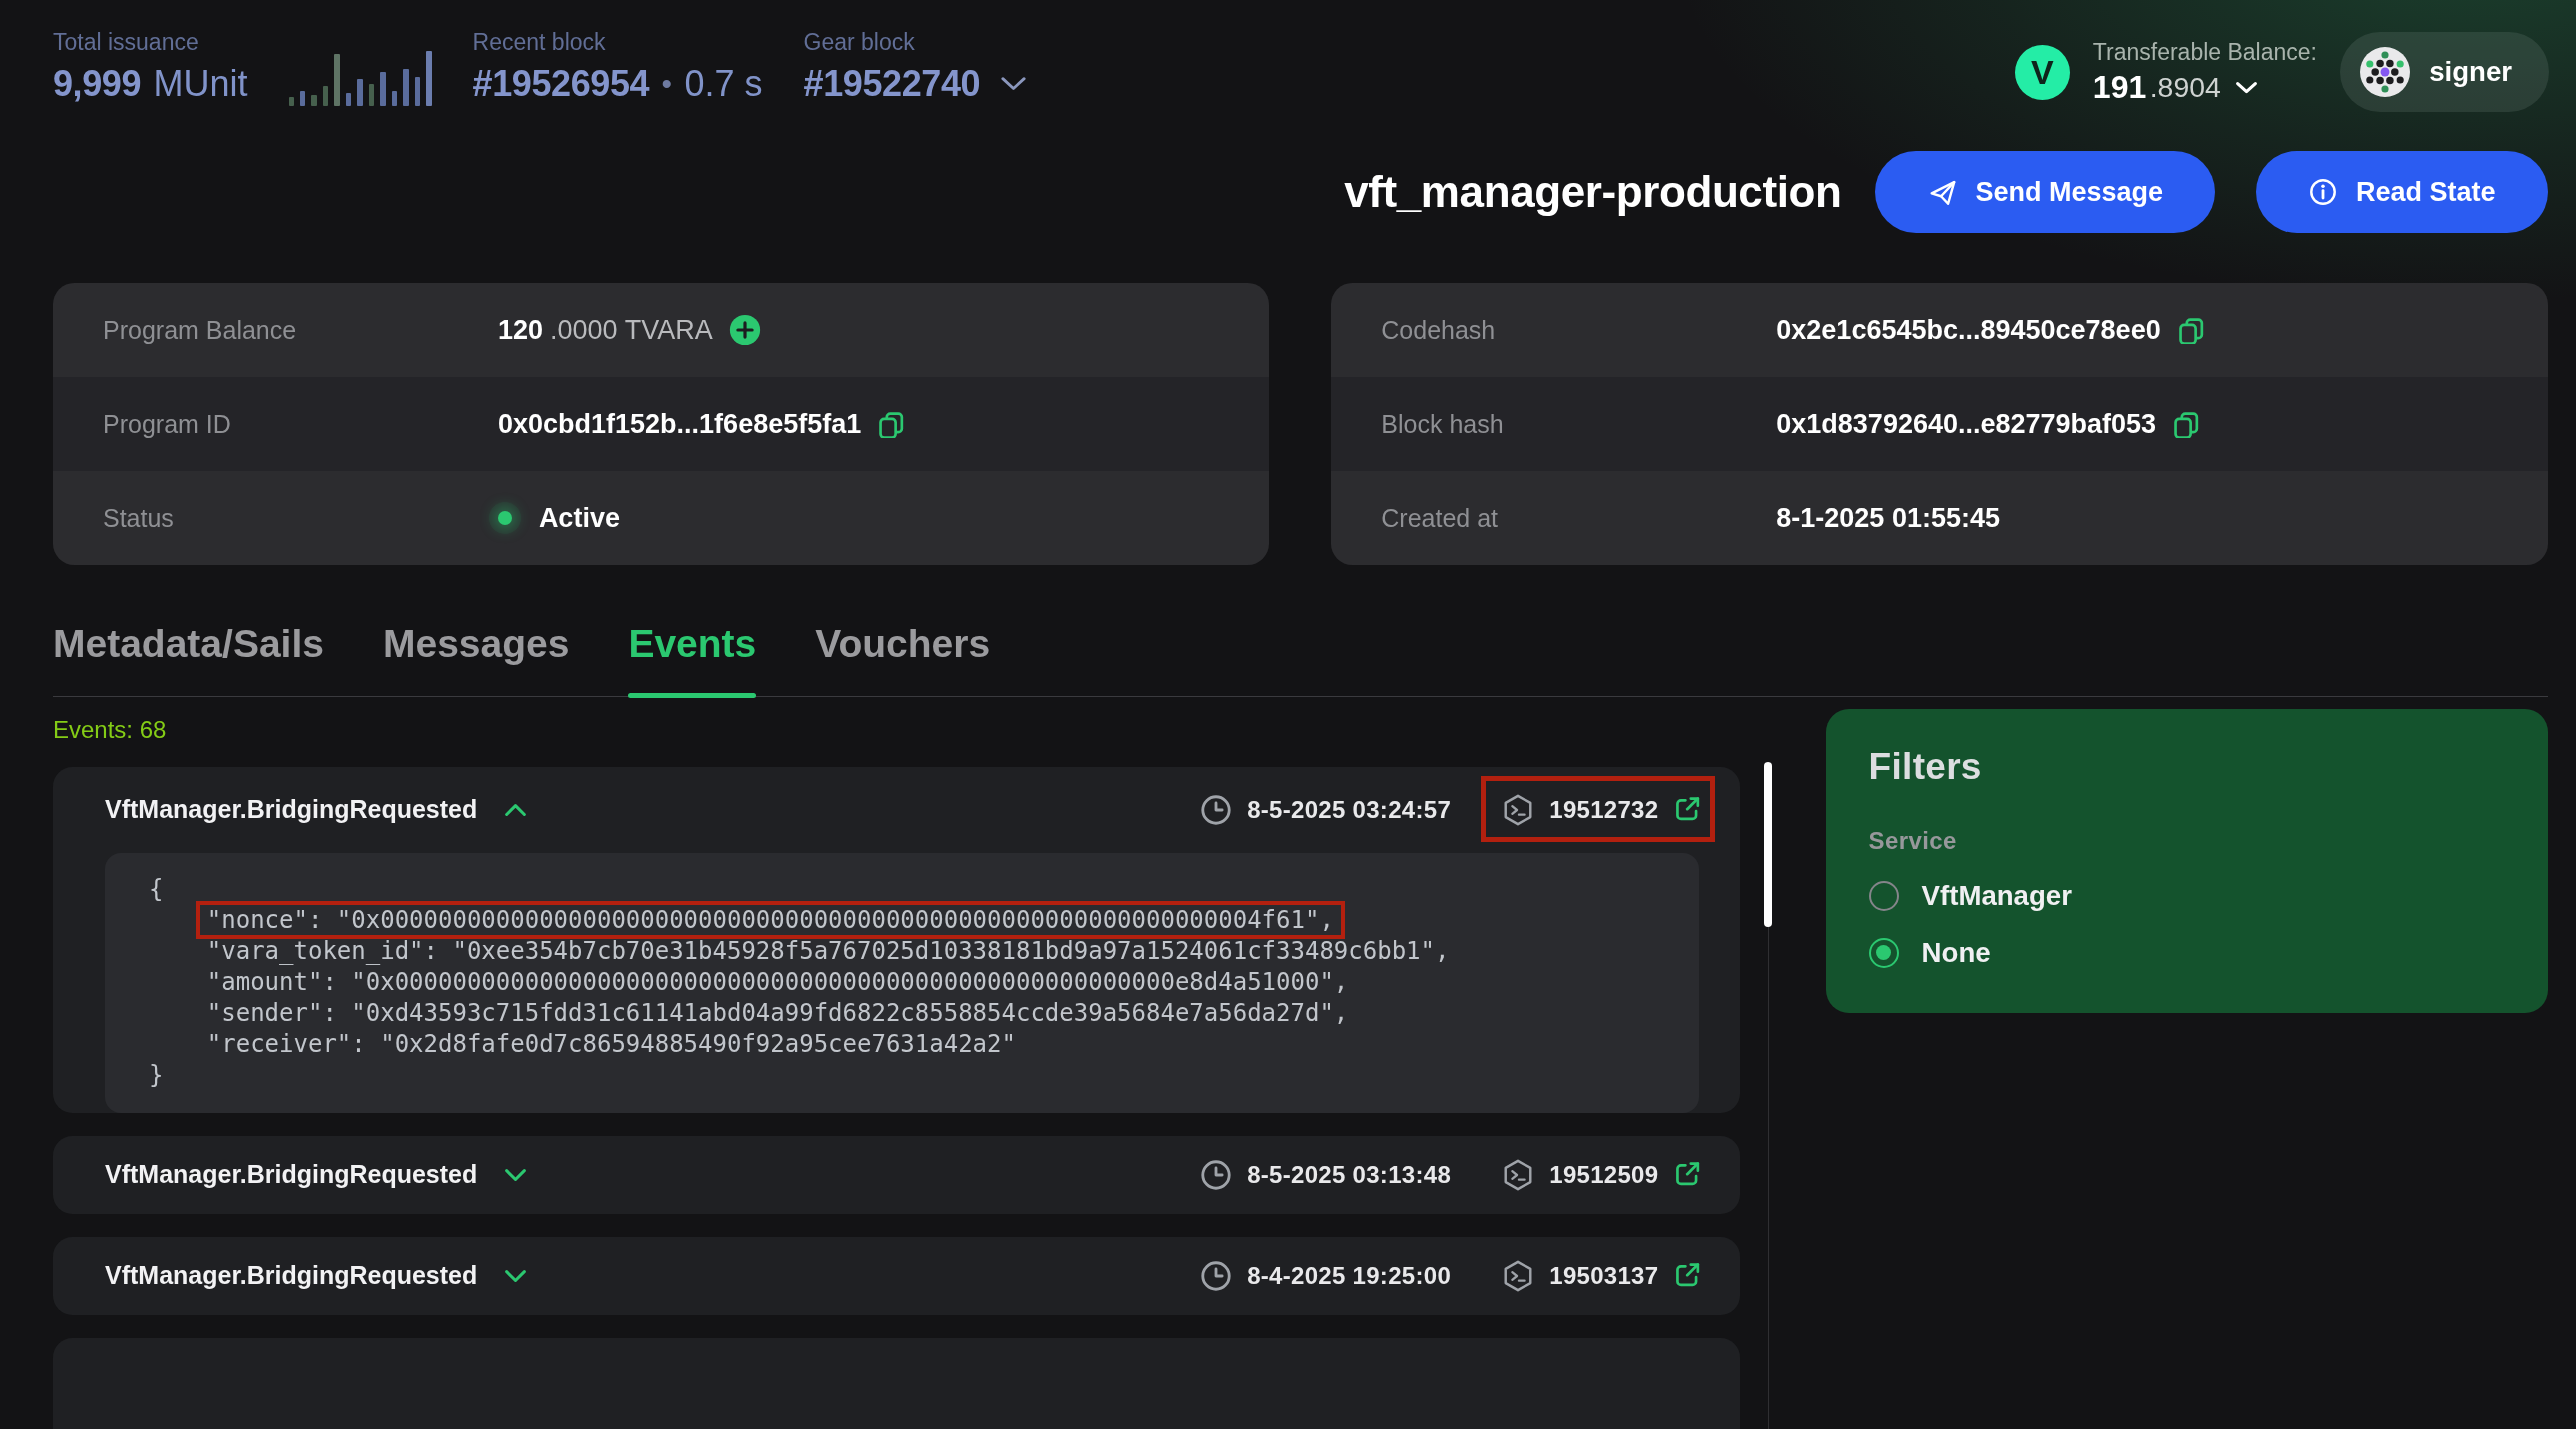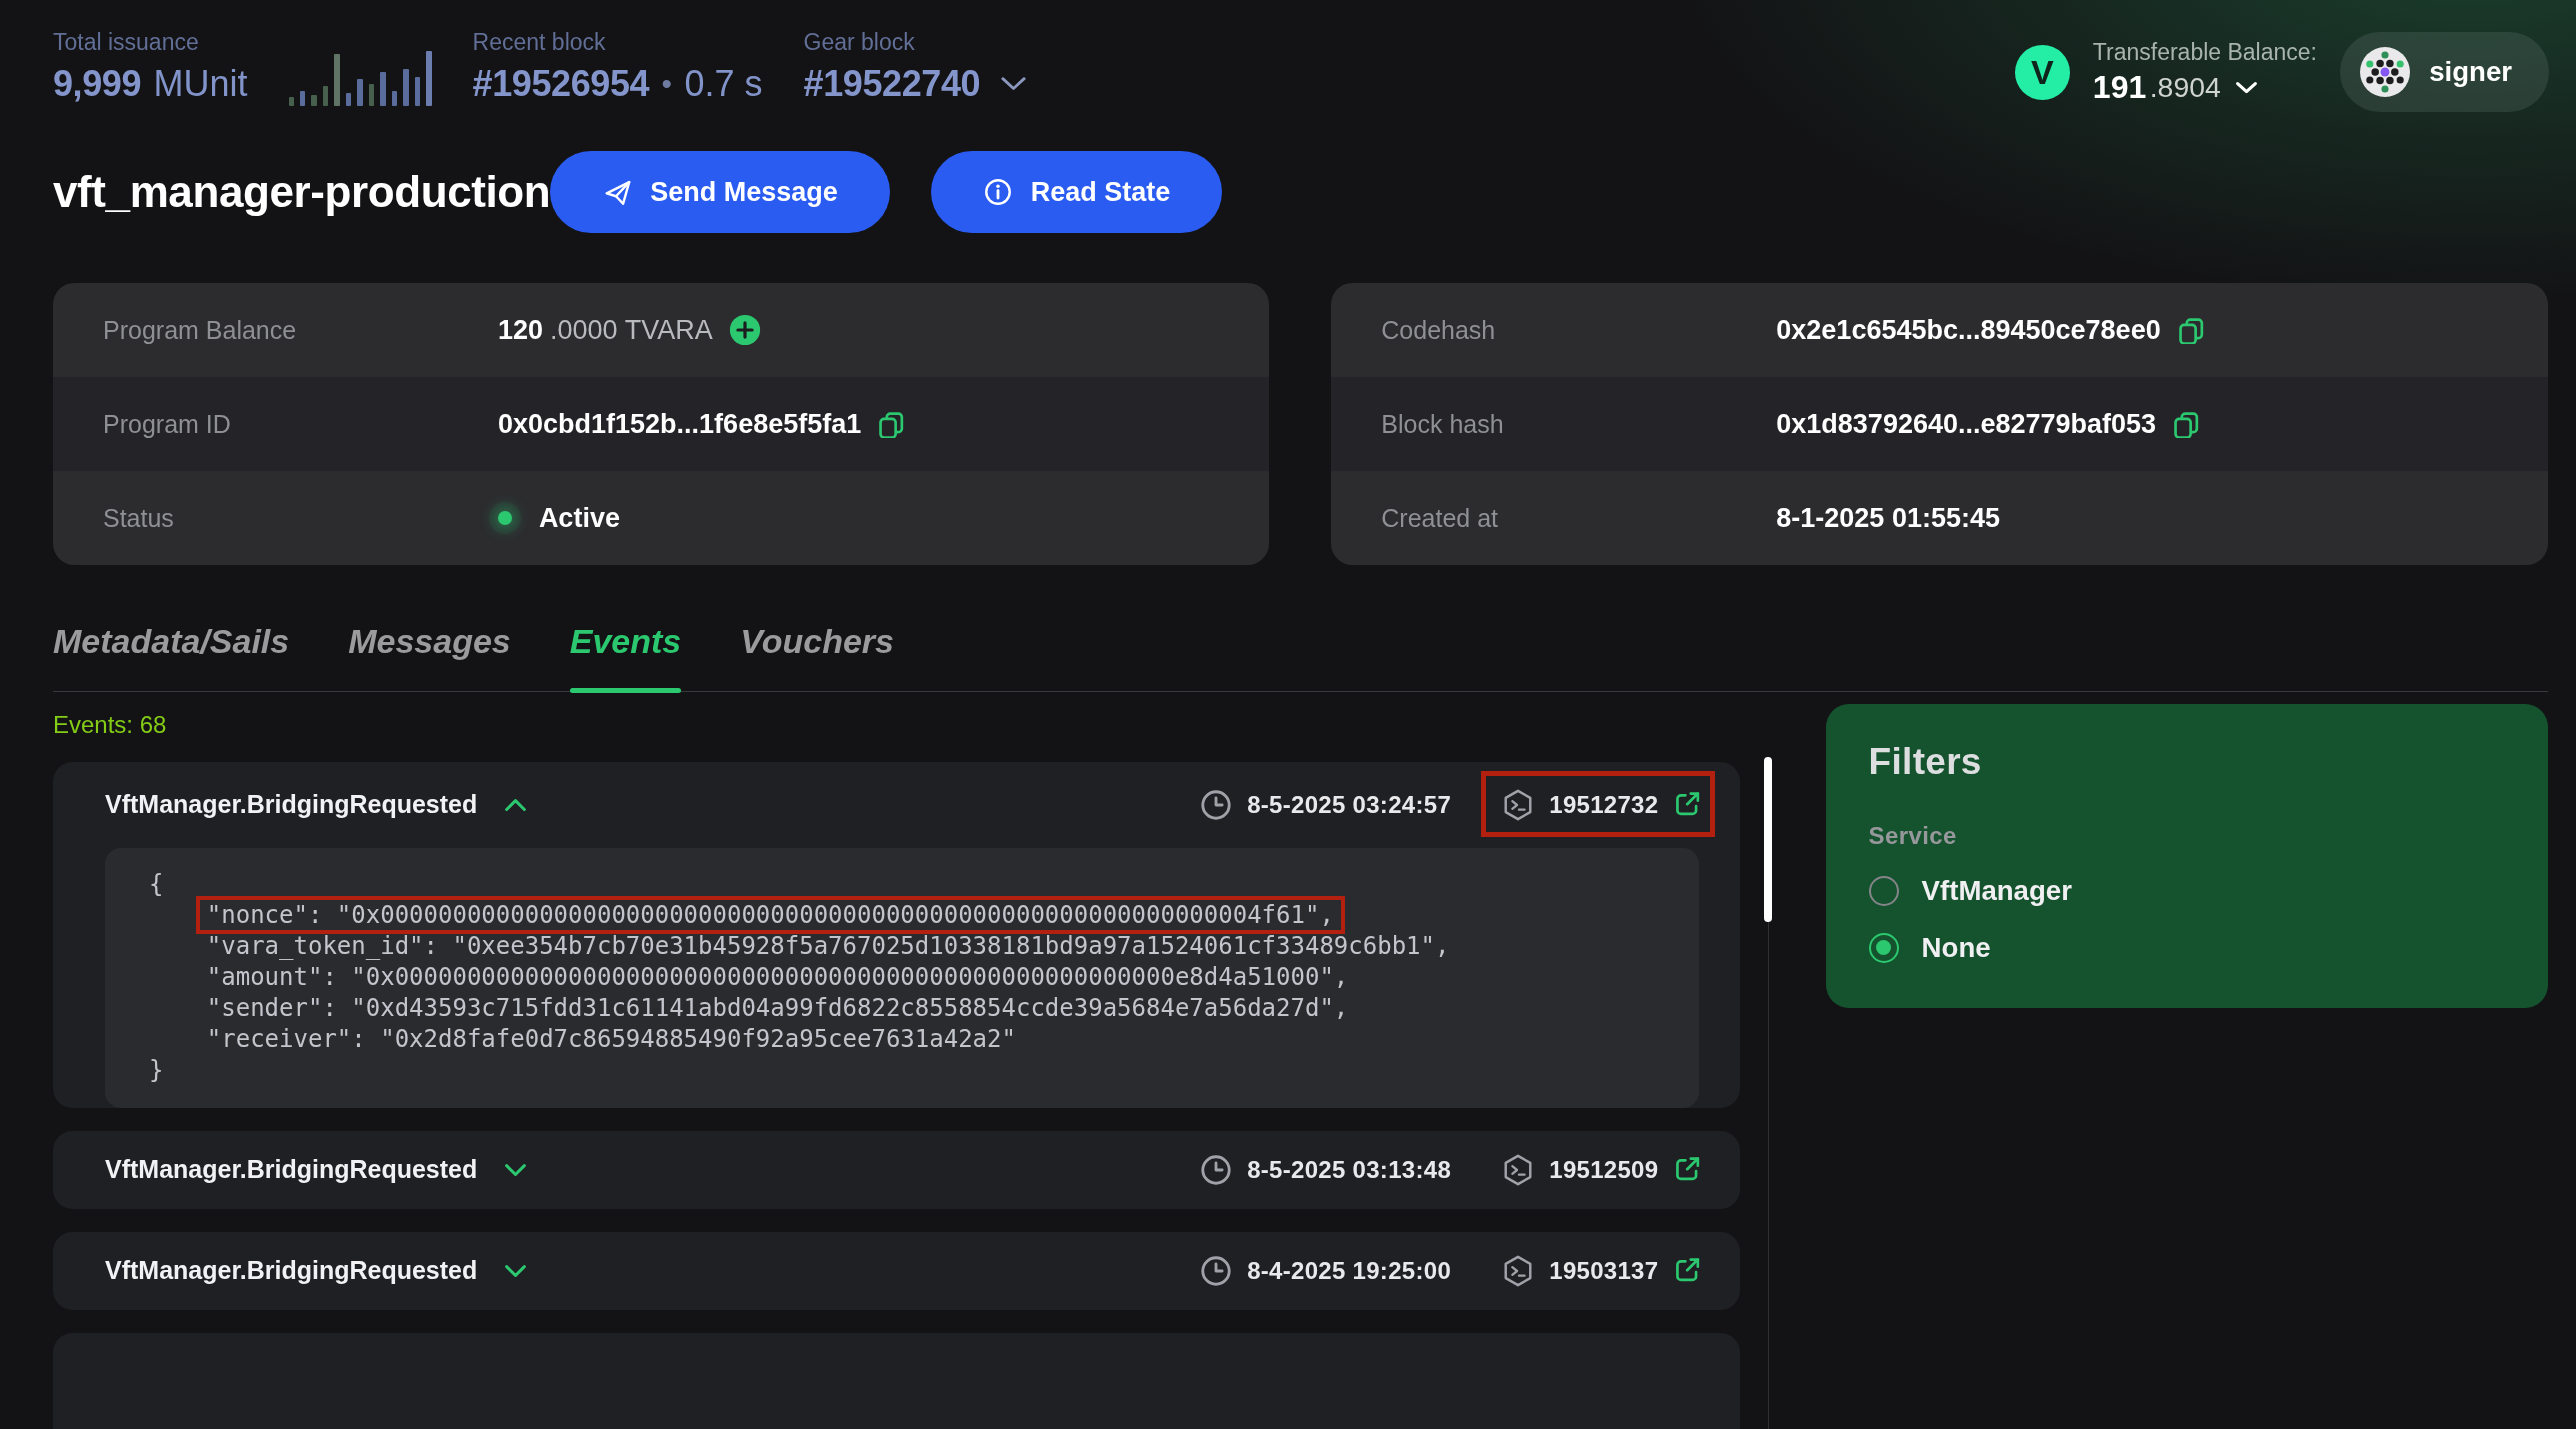--- a/index.html
+++ b/index.html
@@ -32,21 +32,21 @@
   .balance-value { display:flex; align-items:center; gap:14.2px; margin-top:3.6px; color:#fff; }
   .balance-value b { font-size:32px; font-weight:700; }
   .balance-value .frac { font-size:28.4px; color:#cfd3d1; font-weight:400; }
   .signer-pill { display:flex; align-items:center; gap:19.6px; height:80px; padding:0 37px 0 19.6px;
     border-radius:40px; background:rgba(150,170,160,0.16); border:none; cursor:pointer; }
   .signer-pill span { color:#fff; font-size:27.6px; font-weight:700; }
 
   
   .container { position:relative; padding:0 28.4px 0 53px; }
 
-  .title-row { display:flex; justify-content:flex-start; align-items:center; margin-top:18px; height:82px; }
+  .title-row { display:flex; justify-content:flex-end; align-items:center; margin-top:18px; height:82px;gap:34px; }
   h1.page-title { color:#fff; font-size:44px; font-weight:700; letter-spacing:-0.4px; }
   .actions { display:flex; gap:41px; }
   .btn { display:flex; align-items:center; gap:18px; height:82px; padding:0 52px; border:none;
     border-radius:41px; background:#2b5cf2; color:#fff; font-family:inherit;
     font-size:27px; font-weight:700; cursor:pointer; }
 
   
   .cards-row { display:grid; grid-template-columns:1fr 1fr; gap:62px; margin-top:50px; }
   .info-card { border-radius:21.3px; overflow:hidden; }
   .info-row { display:flex; align-items:center; height:94px; padding:0 50px; }
@@ -54,21 +54,21 @@
   .info-row.dark  { background:#242428; }
   .info-label { flex:0 0 395px; font-size:25px; color:#8f9094; font-weight:500; }
   .info-value { display:flex; align-items:center; gap:16px; font-size:27px; color:#fff; font-weight:700; }
   .info-value .muted { color:#b9babd; font-weight:400; }
   .icon-btn { background:none; border:none; padding:0; cursor:pointer; display:flex; align-items:center; }
   .status-dot { width:14.2px; height:14.2px; border-radius:50%; background:#2bc870; margin-right:10.7px;
     box-shadow:0 0 14.2px 4.4px rgba(43,200,112,0.40), 0 0 0 9px rgba(43,200,112,0.07); }
 
   
   .tabs { display:flex; gap:59px; margin-top:57px; border-bottom:1.8px solid #3a3a3e; }
-  .tab { position:relative; font-size:34px; font-weight:700; color:#9b9b9e; padding-bottom:30px; cursor:pointer;font-style:italic; }
+  .tab { position:relative; font-size:39px; font-weight:700; color:#9b9b9e; padding-bottom:30px; cursor:pointer; }
   .tab.active { color:#2bc870; }
   .tab.active::after { content:""; position:absolute; left:0; right:0; bottom:-1.8px; height:5.3px;
     background:#2bc870; border-radius:2.7px; }
 
   
   .content-row { position:relative; display:flex; align-items:flex-start; margin-top:11.6px; }
   .events-col { width:1687px; }
   .events-count { font-size:24px; color:#84cc16; margin:7.1px 0 23px; }
 
   .event-card { background:#1f2023; border-radius:19.6px; margin-bottom:23px; }

